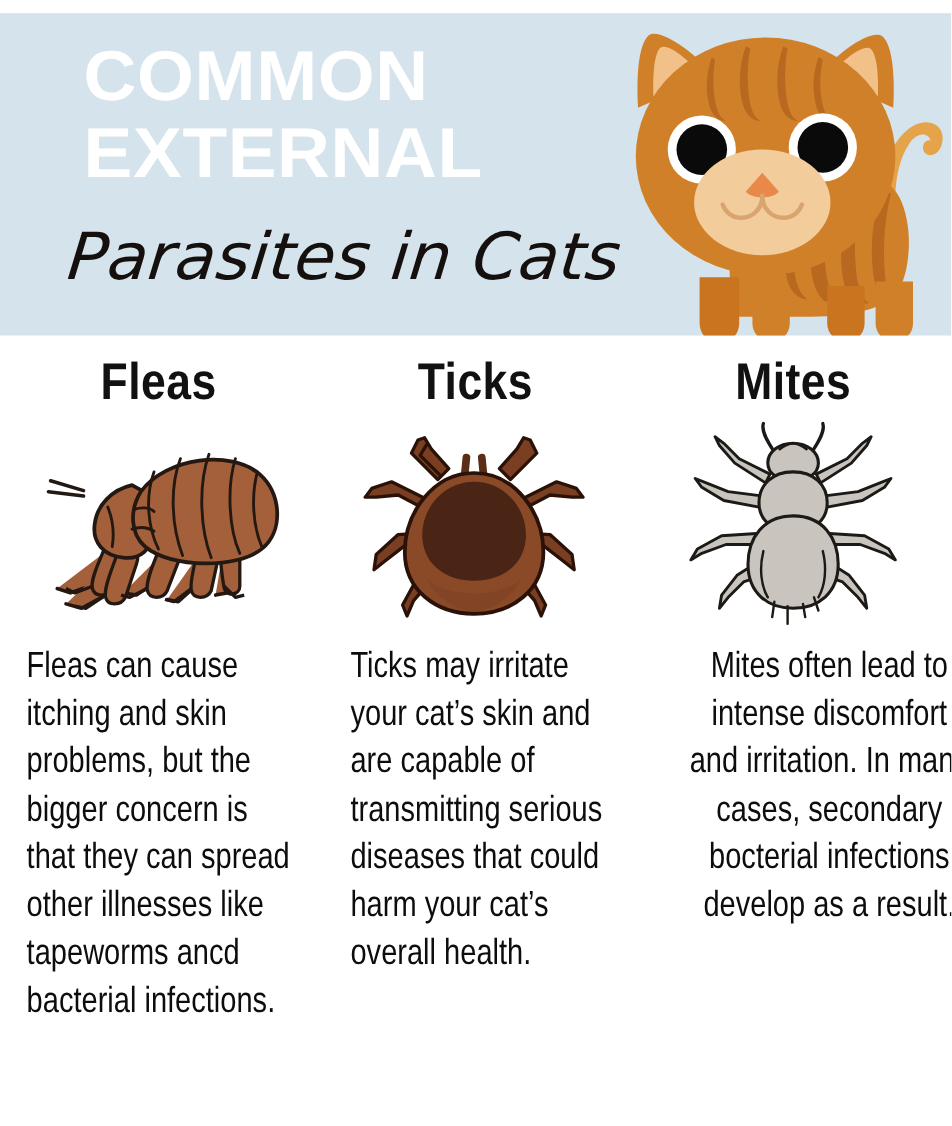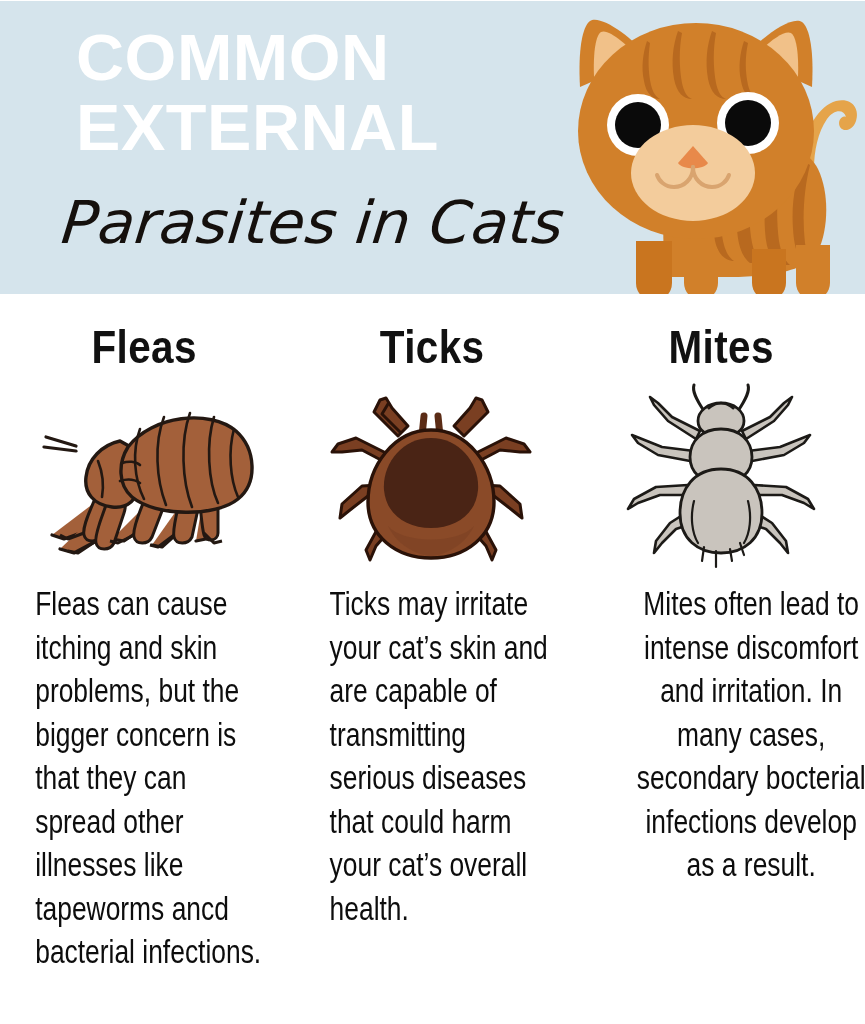--- a/index.html
+++ b/index.html
@@ -20,21 +20,21 @@
     width: 865px;
     height: 1024px;
     background: #ffffff;
     overflow: hidden;
   }
 
   
   .header-band {
     position: absolute;
     left: 0;
-    top: 1px;
+    top: 12px;
     width: 865px;
     height: 293px;
     background: #d5e4ec;
   }
 
   .title-block {
     position: absolute;
     left: 76px;
     top: 22px;
     width: 520px;
@@ -85,21 +85,21 @@
     width: 865px;
     height: 724px;
     display: flex;
     flex-direction: row;
   }
 
   .column {
     position: relative;
     width: 288.3px;
     box-sizing: border-box;
-    padding: 0 24px;
+    padding: 0 13px;
   }
 
   .col-heading {
     text-align: center;
     font-family: "Liberation Sans", sans-serif;
     font-weight: bold;
     font-size: 47px;
     line-height: 50px;
     color: #111111;
     margin-top: 22px;

